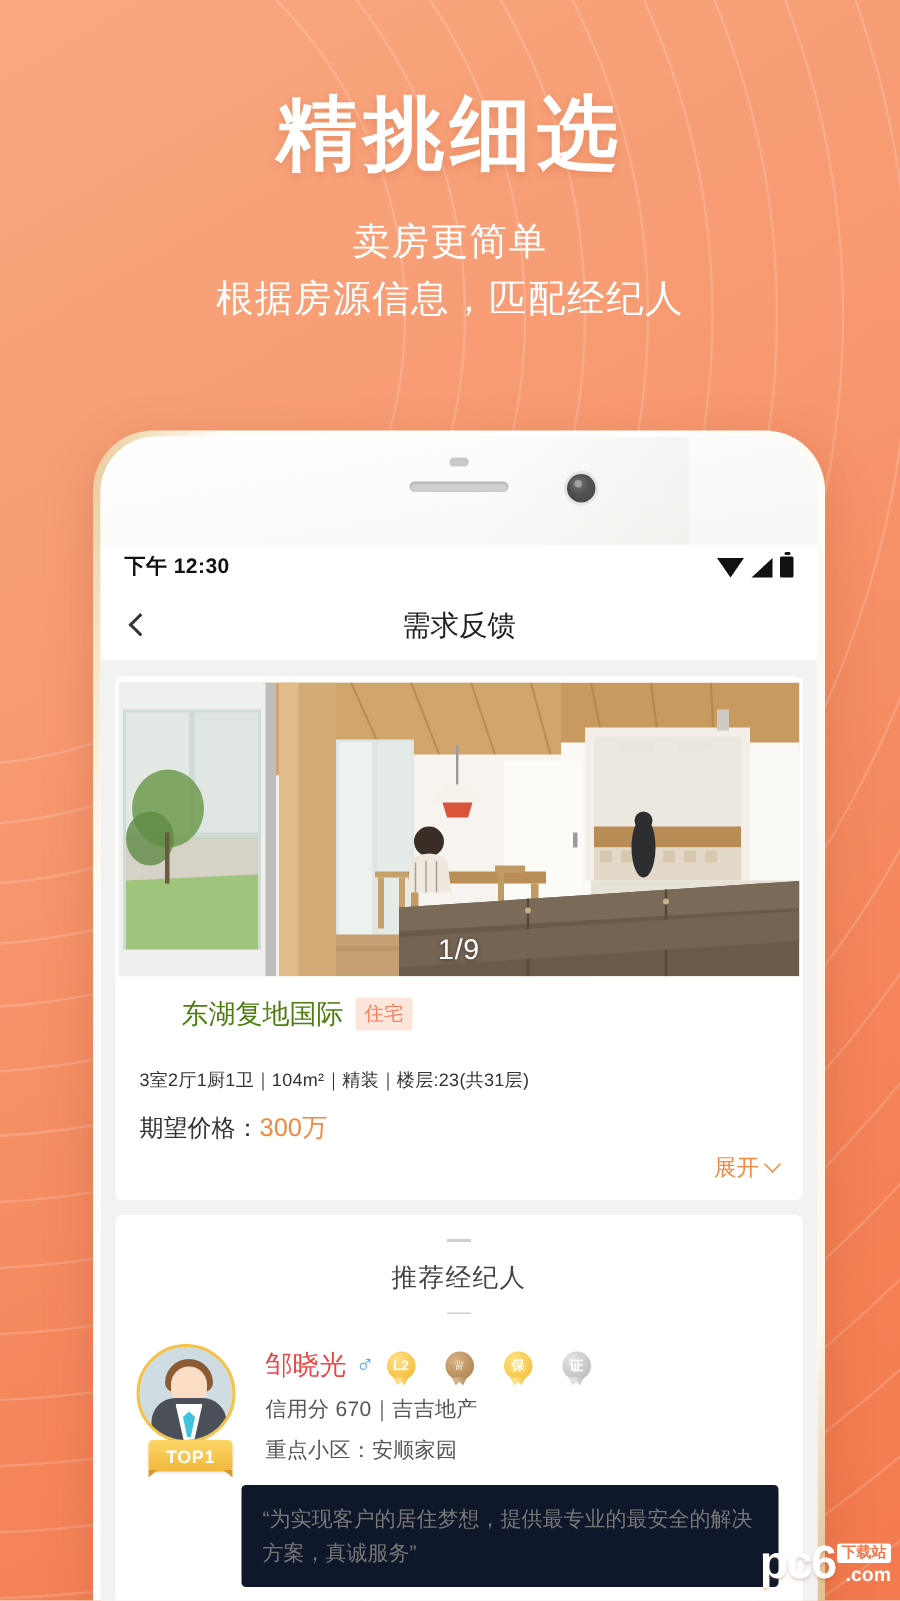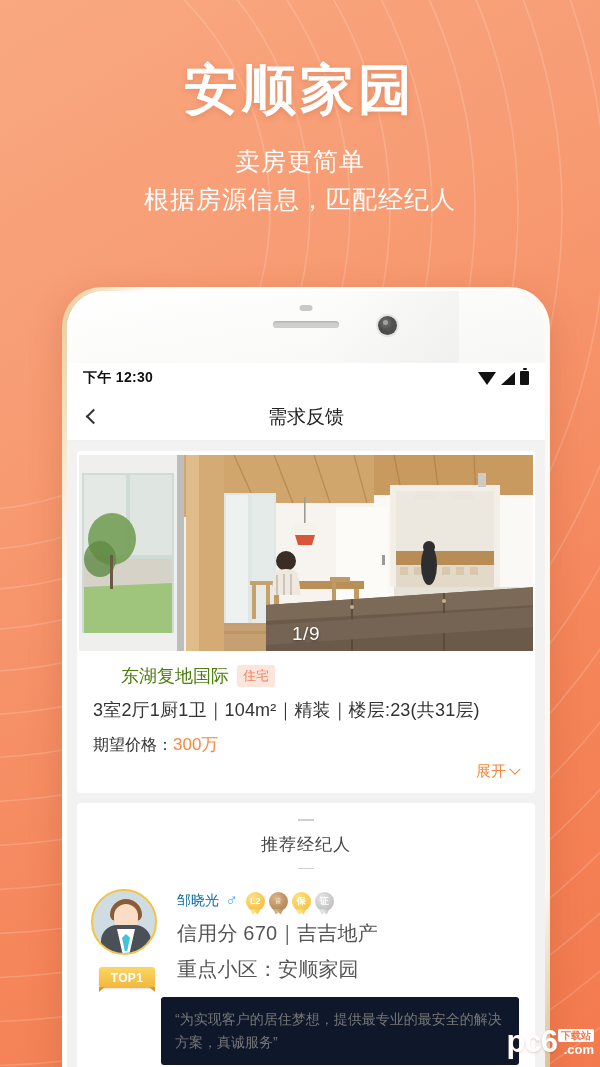--- a/index.html
+++ b/index.html
@@ -72,21 +72,21 @@
   .photo { position:relative; width:100%; height:196px; overflow:hidden; background:#efeae2; }
   .photo-count {
     position:absolute; bottom:6px; left:50%; transform:translateX(-50%);
     color:#fff; font-size:19px; letter-spacing:.5px; text-shadow:0 1px 3px rgba(0,0,0,.45);
   }
 
   .info { padding:13px 16px 10px 16px; }
   .info-title-row { display:flex; align-items:center; gap:8px; }
   .estate-name { font-size:18px; color:#4d7c0f;margin-left:28px; }
   .tag { font-size:13px; padding:2px 6px; border-radius:2px; }
-  .info-line { margin-top:10px; font-size:18px; color:#333; letter-spacing:.2px; }
+  .info-line { margin-top:24px; font-size:12px; color:#333; letter-spacing:.2px; }
   .price-line { margin-top:11px; font-size:16px; color:#333; }
   .price-val { font-size:17px; }
   .expand-row { display:flex; justify-content:flex-end; align-items:center; gap:5px; margin-top:6px; padding-bottom:2px; }
   .expand-label { font-size:15px; }
   .chev-down { width:8px; height:8px; border-right:1.6px solid #f5883d; border-bottom:1.6px solid #f5883d; transform:rotate(45deg) translate(-2px,-2px); }
 
   
   .agent-card { padding:16px 0 14px 0; }
   .section-head { display:flex; align-items:center; justify-content:center; gap:12px;flex-direction:column; }
   .dash { width:16px; height:1.5px; background:#cfcfcf; }
@@ -111,33 +111,33 @@
   }
   .top-badge:before,.top-badge:after{
     content:""; position:absolute; bottom:-4px; width:0; height:0;
     border-top:5px solid #d99b28;
   }
   .top-badge:before{ left:0; border-right:6px solid transparent; }
   .top-badge:after { right:0; border-left:6px solid transparent; }
 
   .agent-info { flex:1; min-width:0; padding-top:2px; }
   .agent-name-row { display:flex; align-items:center; gap:6px; }
-  .agent-name { font-size:14px; color:#0369a1; }
+  .agent-name { font-size:18px; color:#ef4444; }
   .gender { color:#4ba6f5; font-size:17px; }
-  .badges { display:flex; align-items:center; gap:4px; margin-left:2px; }
+  .badges { display:flex; align-items:center; gap:20px; margin-left:2px; }
   .badge { width:19px; height:19px; border-radius:50%; display:flex; align-items:center; justify-content:center;
            font-size:9px; color:#fff; font-weight:bold; position:relative; }
   .b-gold   { background:radial-gradient(circle at 35% 30%,#ffe289,#f3b329); }
   .b-crown  { background:radial-gradient(circle at 35% 30%,#d8b184,#a87b45); }
   .b-protect{ background:radial-gradient(circle at 35% 30%,#ffe27e,#f0bb35); }
   .b-cert   { background:radial-gradient(circle at 35% 30%,#e6e6e6,#b3b3b3); }
   .badge:after{ content:""; position:absolute; bottom:-4px; left:50%; transform:translateX(-50%);
                 width:11px; height:6px; background:inherit; opacity:.9;
                 clip-path:polygon(0 0,100% 0,72% 100%,50% 62%,28% 100%); }
-  .agent-line { margin-top:9px; font-size:20px; color:#555; letter-spacing:.2px; }
+  .agent-line { margin-top:9px; font-size:14px; color:#555; letter-spacing:.2px; }
   .quote {
     margin:14px 16px 0 84px; background:#0f172a; border-radius:3px; padding:11px 14px;
     font-size:14px; color:#777; line-height:1.65;
   }
 
   
   .watermark { position:absolute; right:6px; bottom:10px; display:flex; align-items:flex-end; }
   .wm-pc6 { font-size:31px; font-weight:bold; color:#fff; letter-spacing:-1px; line-height:.92;
             text-shadow:0 1px 2px rgba(150,60,25,.25); }
   .wm-right { margin-left:1px; }
@@ -170,21 +170,21 @@
         <circle cx="330" cy="330" r="1032"></circle>
       <circle cx="330" cy="330" r="1076"></circle>
         <circle cx="330" cy="330" r="1120"></circle>
       <circle cx="330" cy="330" r="1164"></circle>
         <circle cx="330" cy="330" r="1208"></circle>
     </g>
   </svg>
 </div>
 
 <div class="promo">
-  <div class="promo-title">安顺家园</div>
+  <div class="promo-title">精挑细选</div>
   <div class="promo-sub">
     <div>卖房更简单</div>
     <div>根据房源信息，匹配经纪人</div>
   </div>
 </div>
 
 <div class="phone">
   <div class="phone-inner">
 
     <div class="bezel-top">

